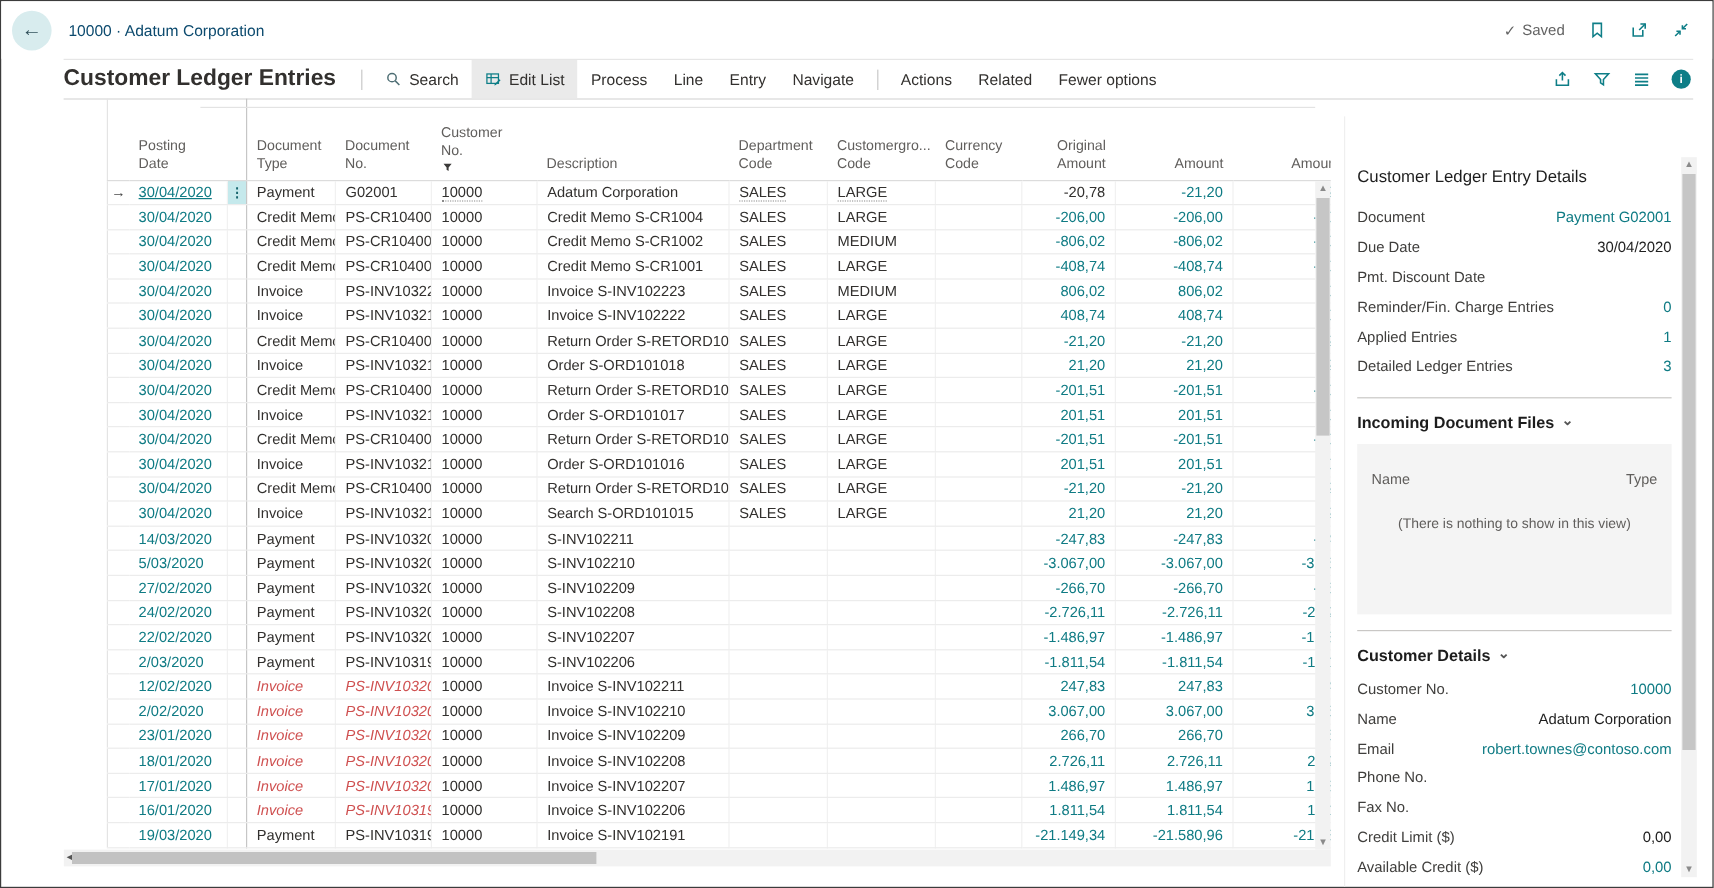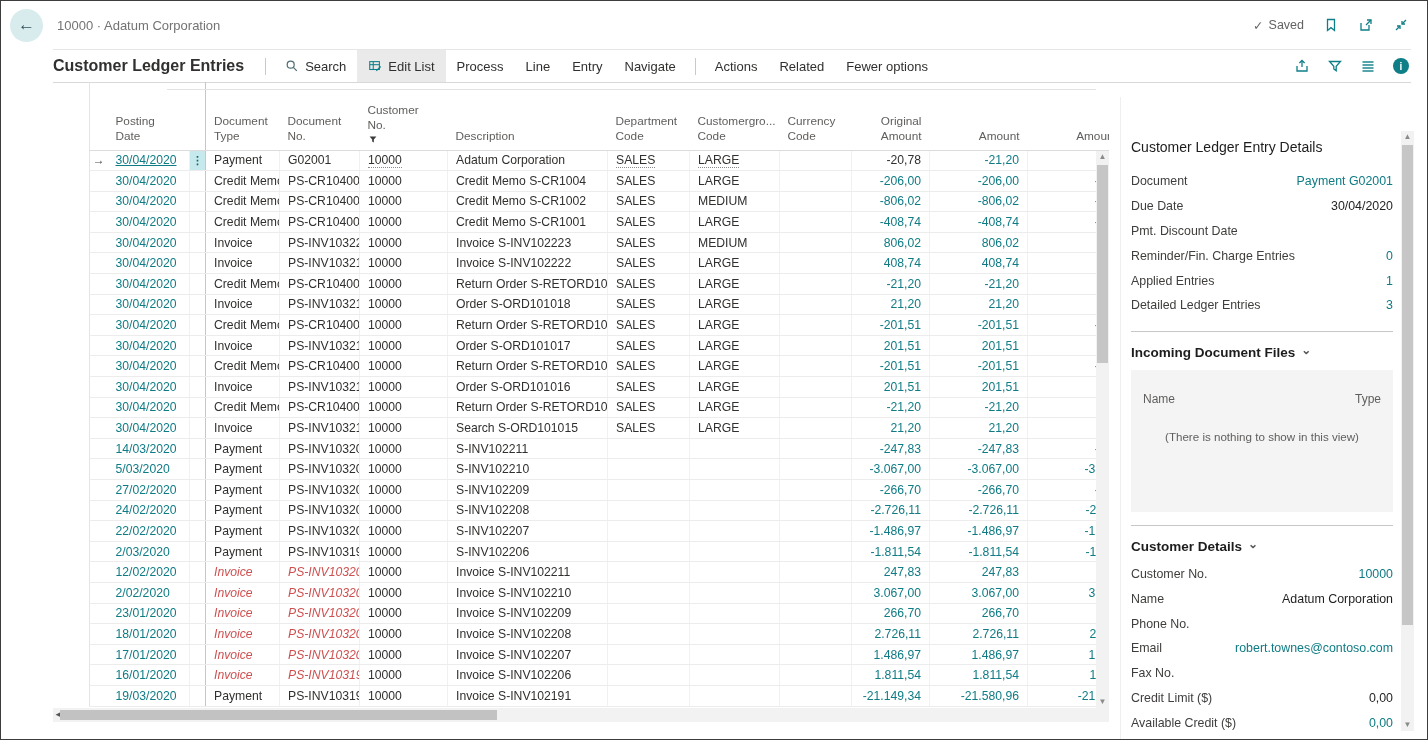--- a/index.html
+++ b/index.html
@@ -2,28 +2,28 @@
 <html><head>
 <meta charset="utf-8">
 <style>
   html,body{margin:0;padding:0;background:#555;}
   .app{position:relative;width:1428px;height:740px;background:#fff;border:1px solid #3c3c3c;
        box-sizing:border-box;overflow:hidden;font-family:"Liberation Sans",sans-serif;color:#2b2a29;}
   
   .topbar{position:absolute;top:0;left:0;right:0;height:48px;display:flex;align-items:center;background:#fff;}
   .back-btn{width:33px;height:33px;border-radius:50%;background:#d8ecee;margin-left:9px;display:flex;
             align-items:center;justify-content:center;color:#33525c;font-size:17px;cursor:pointer;}
-  .cap{margin-left:14px;font-size:13px;color:#737373;}
+  .cap{margin-left:14px;font-size:13px;color:#0c4a6e;}
   .top-right{margin-left:auto;display:flex;align-items:center;gap:19px;margin-right:18px;}
   .saved{color:#636363;font-size:12.5px;display:flex;align-items:center;gap:5px;}
   .ticon{color:#0e7e87;display:flex;align-items:center;cursor:pointer;}
   
   .ribbon{position:absolute;top:48px;left:52px;right:16px;height:32px;border-top:1px solid #e6e6e6;
           border-bottom:1px solid #d8d8d8;display:flex;align-items:center;font-size:13px;color:#32302e;background:#fff;}
-  .pg-title{font-weight:bold;font-size:16px;padding-right:13px;white-space:nowrap;}
+  .pg-title{font-weight:bold;font-size:19px;padding-right:13px;white-space:nowrap;}
   .vdiv{width:1px;height:17px;background:#c9c9c9;margin:0 8px;}
   .mitem{padding:0 11px;cursor:pointer;white-space:nowrap;display:flex;align-items:center;gap:6px;height:100%;}
   .mitem.active{background:#eaeaea;justify-content:space-between;}
   .ribbon-icons{margin-left:auto;display:flex;align-items:center;gap:17px;padding-right:2px;}
   .info-dot{width:16px;height:16px;border-radius:50%;background:#0e7e87;color:#fff;font-size:10px;font-weight:bold;
             display:flex;align-items:center;justify-content:center;}
   
   .grid{position:absolute;top:81px;left:52px;width:1056px;height:646px;overflow:hidden;}
   .hline-top{position:absolute;left:114px;right:13px;top:7px;height:1px;background:#e3e3e3;}
   table{border-collapse:collapse;table-layout:fixed;width:1053px;}
@@ -673,26 +673,26 @@
     <div id="customer-rows" style="margin-top:8px;">
         <div class="frow">
           <span class="lbl">Customer No.</span>
           <span class="val link">10000</span>
         </div>
         <div class="frow">
           <span class="lbl">Name</span>
           <span class="val">Adatum Corporation</span>
         </div>
         <div class="frow">
+          <span class="lbl">Email</span>
+          <span class="val link">robert.townes@contoso.com</span>
+        </div>
+        <div class="frow">
           <span class="lbl">Phone No.</span>
           <span class="val"></span>
-        </div>
-        <div class="frow">
-          <span class="lbl">Email</span>
-          <span class="val link">robert.townes@contoso.com</span>
         </div>
         <div class="frow">
           <span class="lbl">Fax No.</span>
           <span class="val"></span>
         </div>
         <div class="frow">
           <span class="lbl">Credit Limit ($)</span>
           <span class="val">0,00</span>
         </div>
         <div class="frow">

